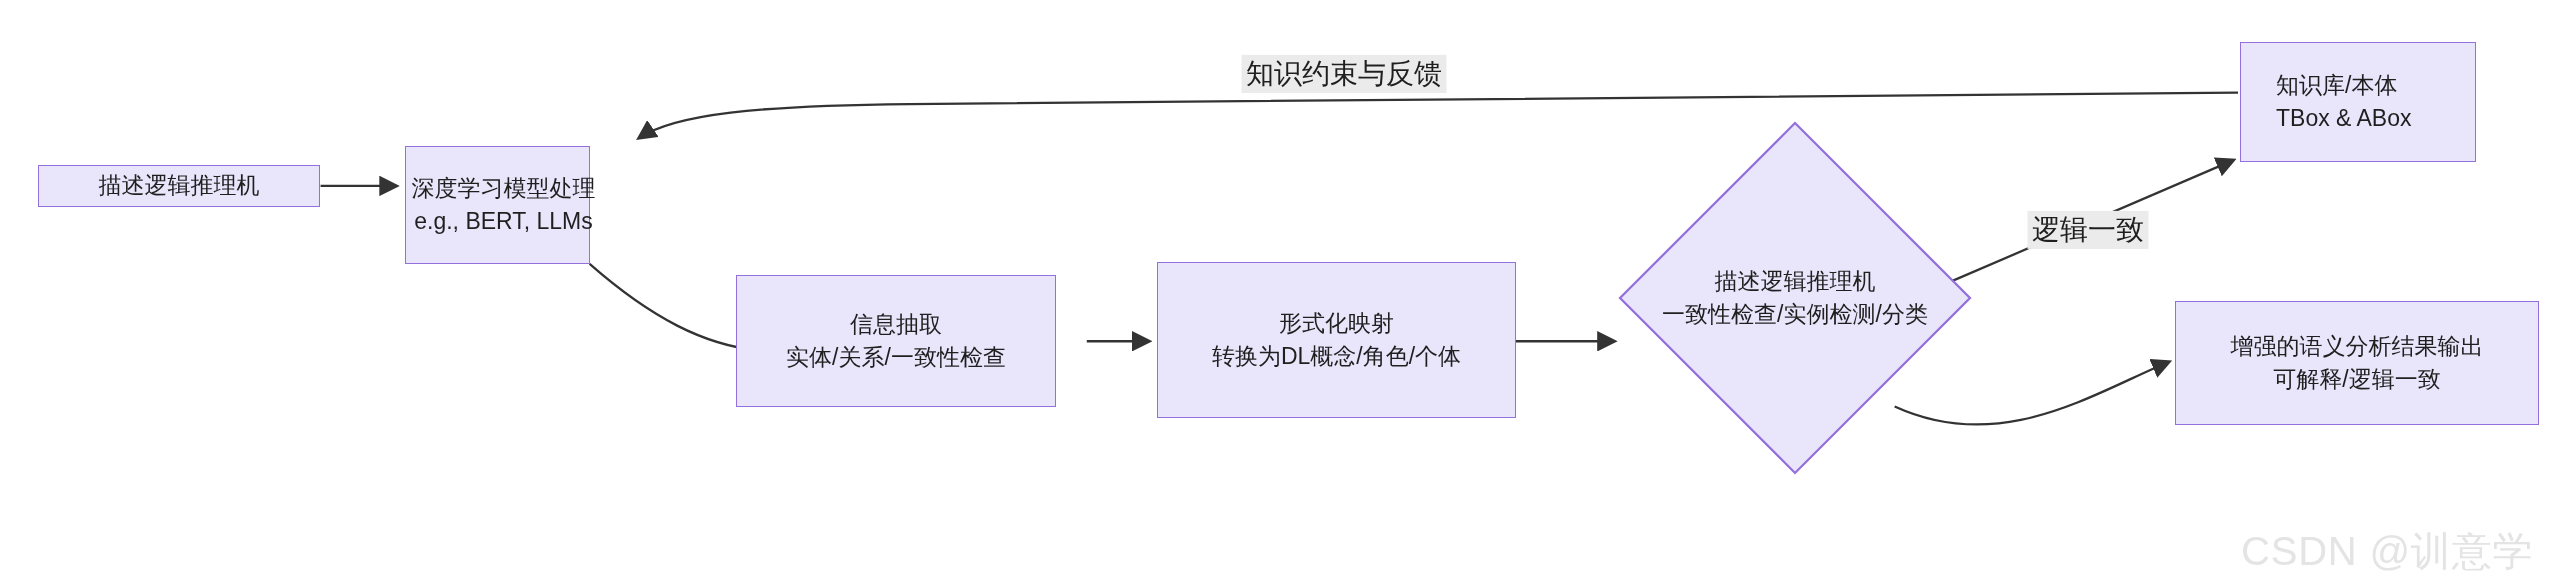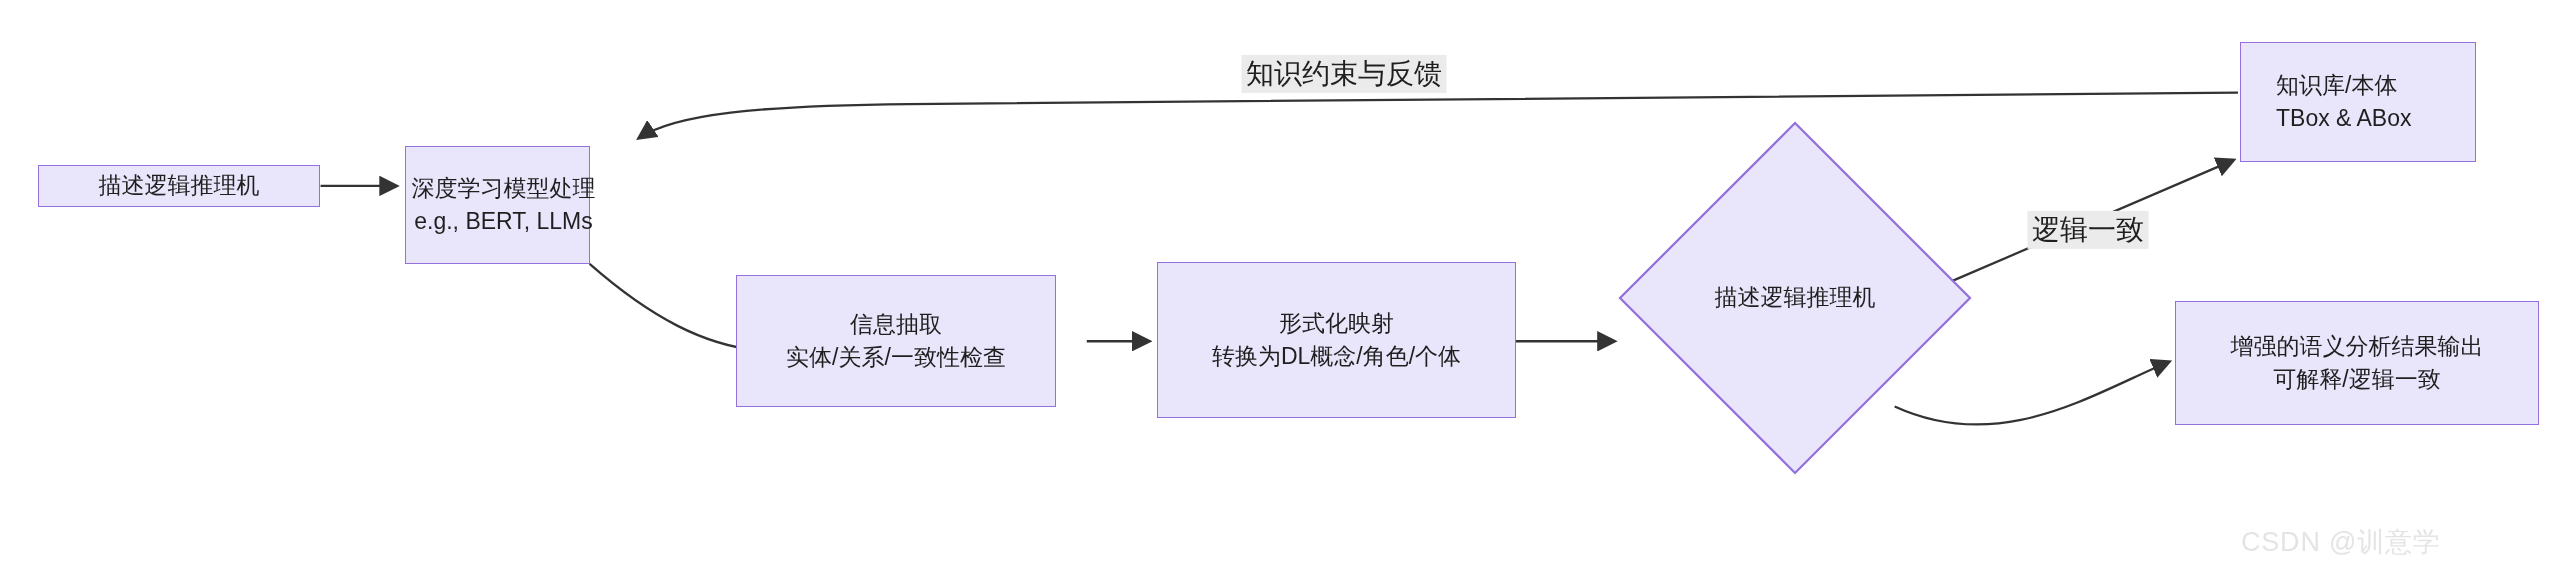--- a/index.html
+++ b/index.html
@@ -78,21 +78,21 @@
     background: #ebebeb;
     color: #1f1f1f;
     font-size: 28px;
     line-height: 1.2;
     padding: 2.3px 4.5px;
     white-space: nowrap;
     transform: translate(-50%, -50%);
   }
   .watermark {
     position: absolute;
-    font-size: 27px;
+    font-size: 40px;
     color: #e4e4e4;
     white-space: nowrap;
     letter-spacing: 0.8px;
     text-align: center;
   }
 </style>
 </head>
 <body>
 
 <div id="canvas">
@@ -137,20 +137,21 @@
     <span class="line">形式化映射</span>
     <span class="line">转换为DL概念/角色/个体</span>
   </div>
 
   <div class="diamond-wrap" style="left:1617px; top:120px; width:356px; height:356px;">
     <svg width="356" height="356" viewBox="0 0 470 470">
       <polygon points="235,4 466,235 235,466 4,235" fill="#e9e6fb" stroke="#9370db" stroke-width="3"></polygon>
     </svg>
     <div class="diamond-label">
       <span class="line">描述逻辑推理机</span>
+      <span class="line">一致性检查/实例检测/分类</span>
     </div>
   </div>
 
   <div class="node left-align" style="left:2240px; top:42px; width:236px; height:120px;">
     <span class="line">知识库/本体</span>
     <span class="line">TBox &amp; ABox</span>
   </div>
 
   <div class="node" style="left:2175px; top:301px; width:364px; height:124px;text-align:center;">
     <span class="line">增强的语义分析结果输出</span>

